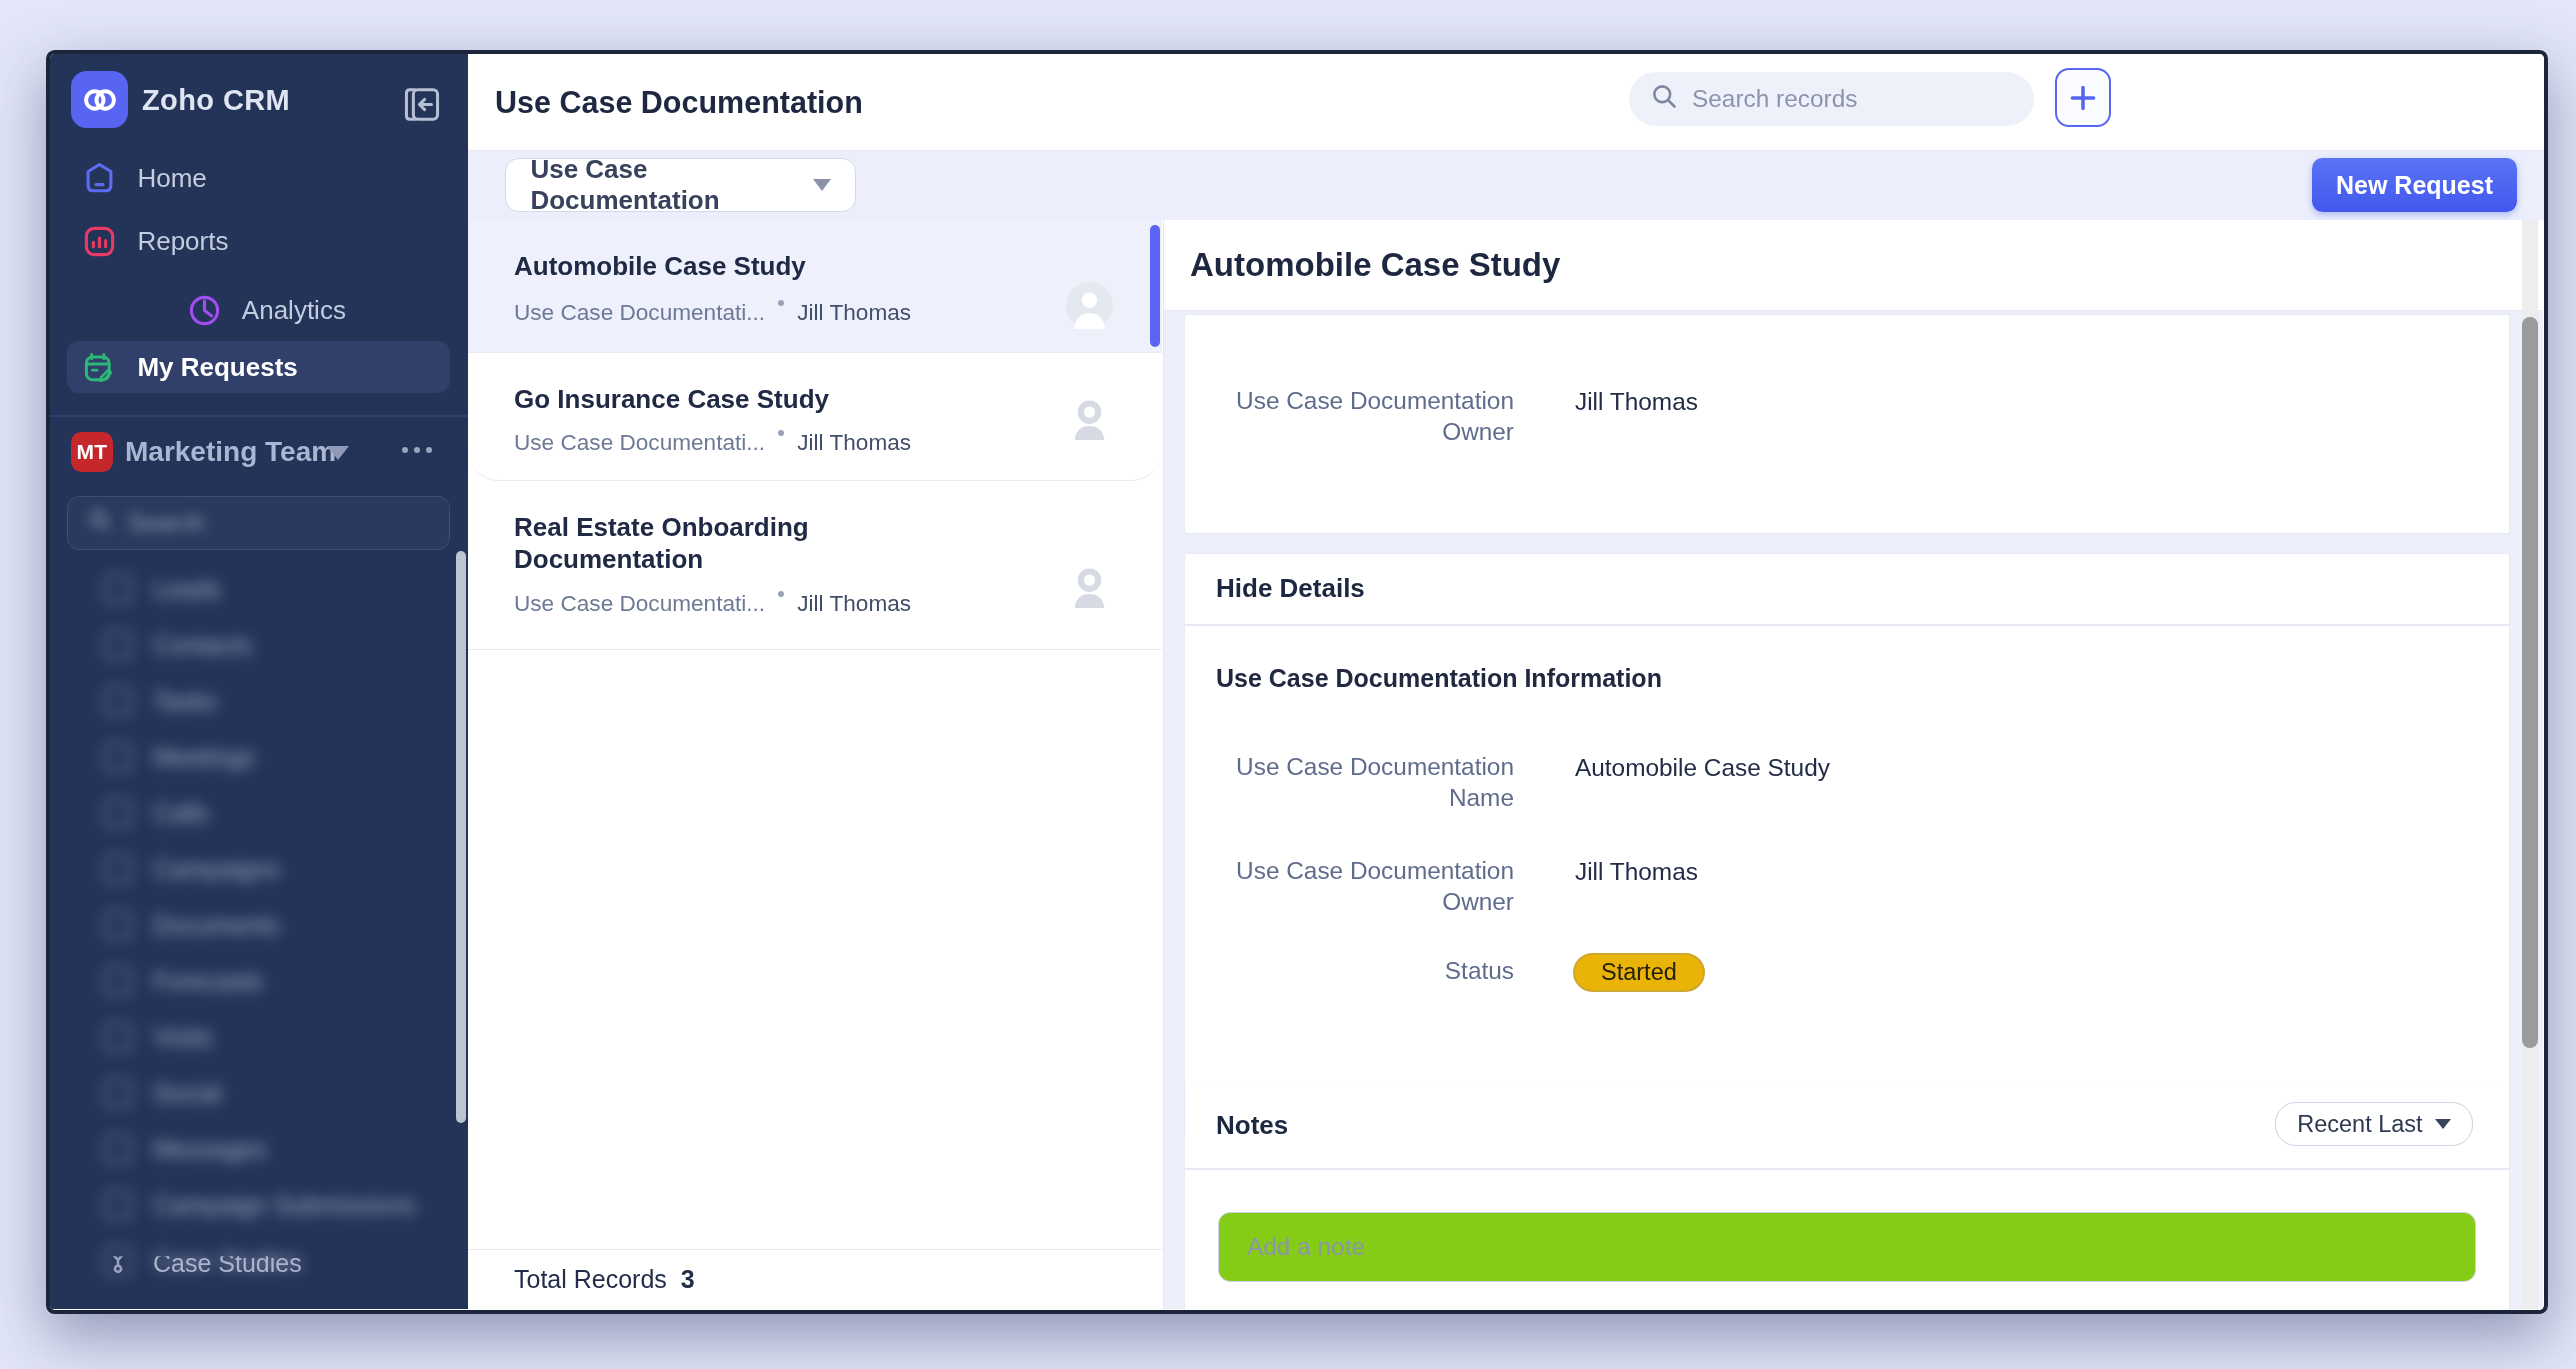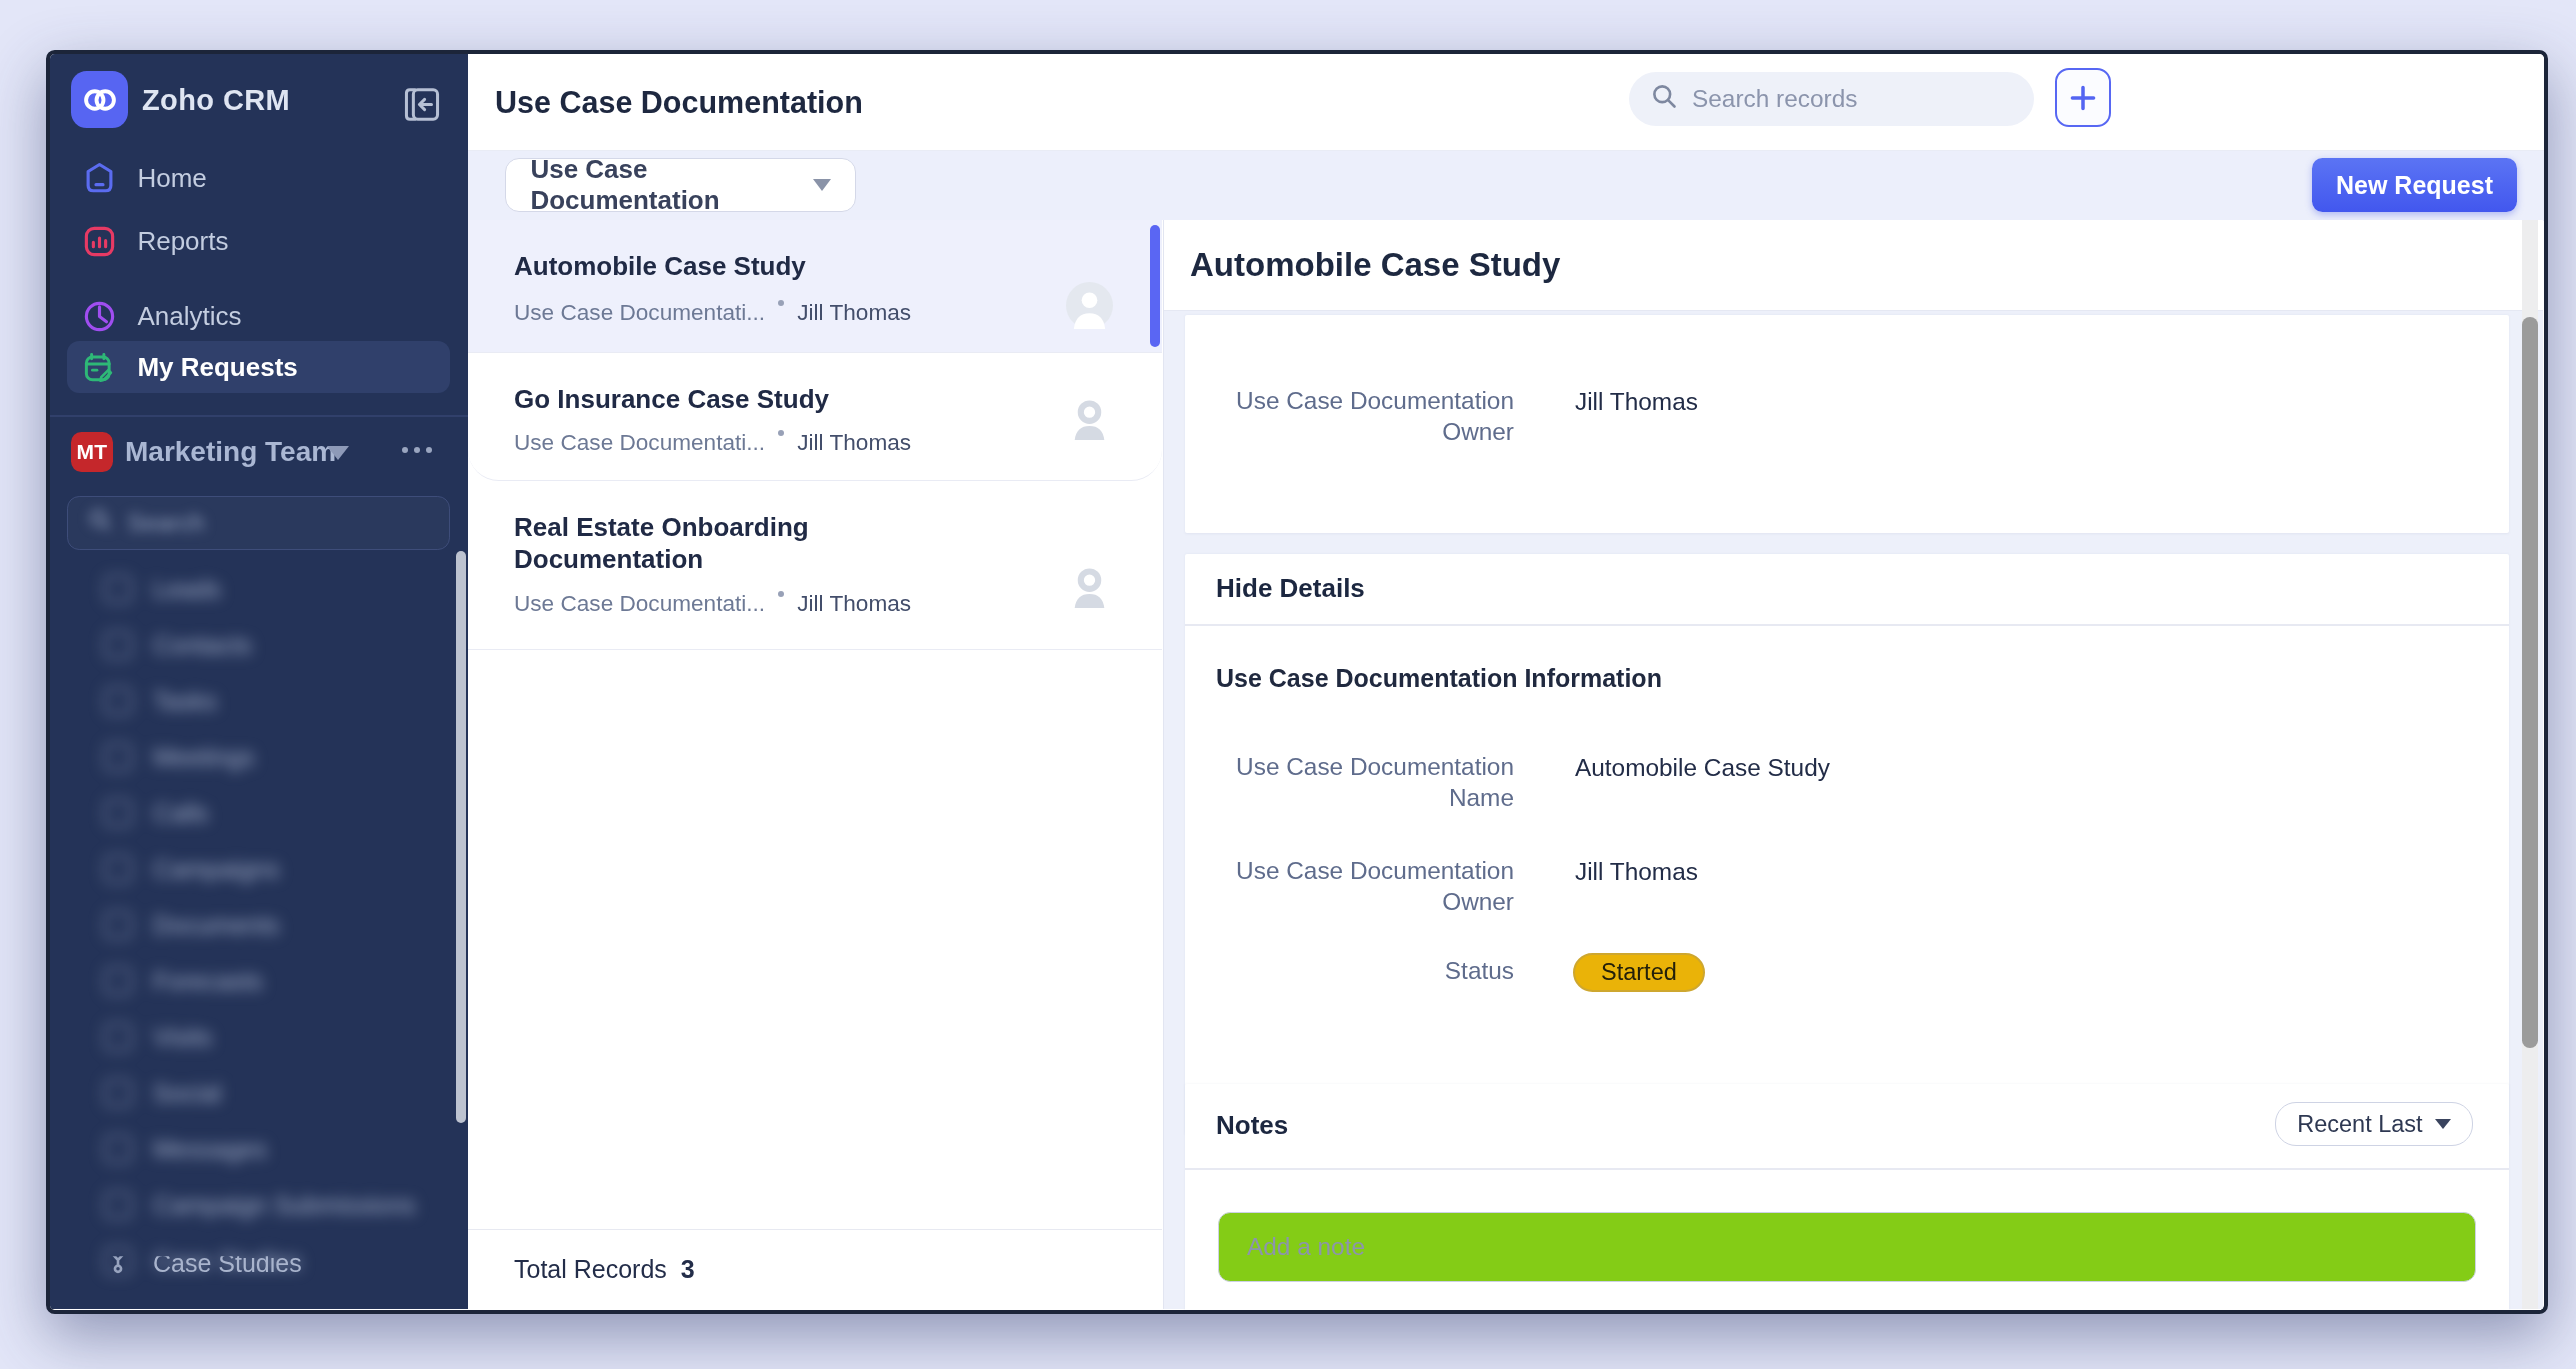--- a/index.html
+++ b/index.html
@@ -56,21 +56,21 @@
   .listpanel{position:absolute;left:418px;top:166px;width:696px;height:1089px;background:#fff;border-right:1.7px solid #e2e5f1;box-sizing:border-box;}
   .lrow{position:absolute;left:0;width:694px;border-bottom:1.7px solid #e9ebf4;box-sizing:border-box;}
   .lrow.selected{background:#eef0fc;}
   .lrow .ltitle{position:absolute;left:46px;top:30px;width:348px;font-size:26px;line-height:32px;font-weight:700;color:#202a45;}
   .subline{position:absolute;left:46px;display:flex;align-items:flex-start;gap:13px;font-size:22.6px;}
   .subline .mod{color:#6d7995;}
   .subline .dot{width:6.1px;height:6.1px;border-radius:50%;background:#98a1b7;}
   .subline .owner{color:#434e6b;}
   .avatar{position:absolute;width:47px;height:47px;}
   .sel-bar{position:absolute;right:1.7px;top:5.2px;bottom:5.2px;width:10.4px;border-radius:6.1px;background:#5a66f3;}
-  .total-bar{position:absolute;left:0;bottom:0;width:694px;height:80px;border-top:1.7px solid #e7e9f1;background:#fff;display:flex;align-items:center;gap:14px;padding-left:46px;box-sizing:border-box;font-size:25px;color:#232d49;}
+  .total-bar{position:absolute;left:0;bottom:0;width:694px;height:60px;border-top:1.7px solid #e7e9f1;background:#fff;display:flex;align-items:center;gap:14px;padding-left:46px;box-sizing:border-box;font-size:25px;color:#232d49;}
   .total-bar .cnt{font-weight:700;}
   
   .detail{position:absolute;left:1114px;top:166px;width:1379px;height:1089px;background:#edf0fa;}
   .d-header{position:absolute;left:0;top:0;width:1379px;height:91px;background:#fff;border-bottom:1.7px solid #e5e8f3;box-sizing:border-box;}
   .d-title{position:absolute;left:26px;top:0;height:89px;display:flex;align-items:center;font-size:33px;font-weight:700;color:#1d2840;}
   .card{position:absolute;left:21px;width:1324px;background:#fff;border-radius:2px;box-shadow:0 0.9px 2.6px rgba(120,130,170,.10);}
   .card1{top:95px;height:218px;}
   .card2{top:334px;height:580px;}
   .card3{top:864px;height:278px;border-bottom-left-radius:0;border-bottom-right-radius:0;}
   .f-label{position:absolute;left:35px;width:294px;text-align:right;font-size:24.4px;line-height:30.5px;color:#5f6c8c;}
@@ -124,21 +124,21 @@
       </div>
       <div class="nav-item" style="top:65px;">
         <span class="nico">
           <svg width="35" height="35" viewBox="0 0 40 40">
               <rect x="5" y="5" width="30" height="30" rx="9" fill="none" stroke="#e73a64" stroke-width="3.6"></rect>
               <path d="M13 26 v-5 M20 26 v-10 M27 26 v-7" stroke="#e73a64" stroke-width="3.6" stroke-linecap="round"></path>
             </svg>
         </span>
         <span>Reports</span>
       </div>
-      <div class="nav-item" style="top:140px;">
+      <div class="nav-item" style="top:134px;justify-content:center;">
         <span class="nico">
           <svg width="35" height="35" viewBox="0 0 40 40">
               <circle cx="20" cy="20" r="15" fill="none" stroke="#a04ef0" stroke-width="3.6"></circle>
               <path d="M20 9 V20 L28 26" fill="none" stroke="#a04ef0" stroke-width="3.6" stroke-linecap="round" stroke-linejoin="round"></path>
             </svg>
         </span>
         <span>Analytics</span>
       </div>
       <div class="nav-item active" style="top:191px;">
         <span class="nico">

